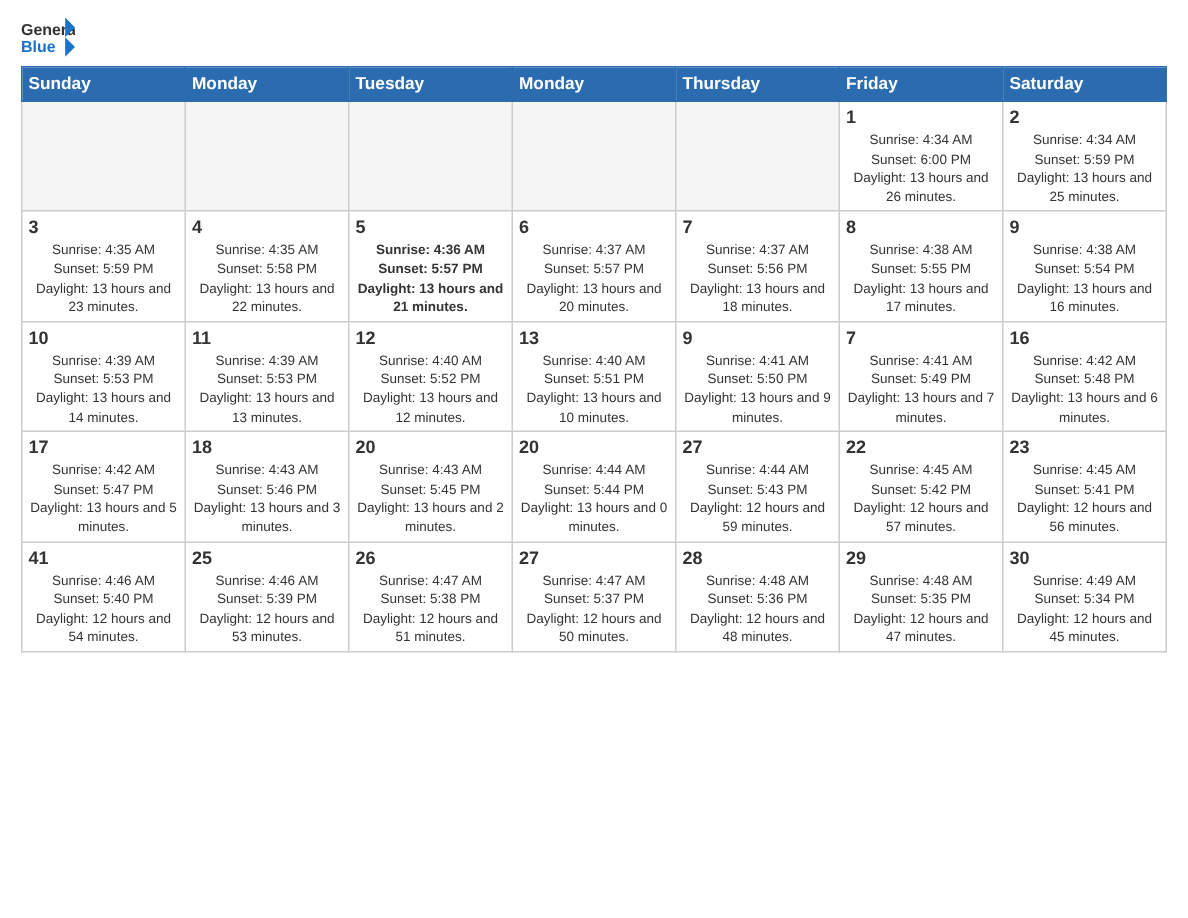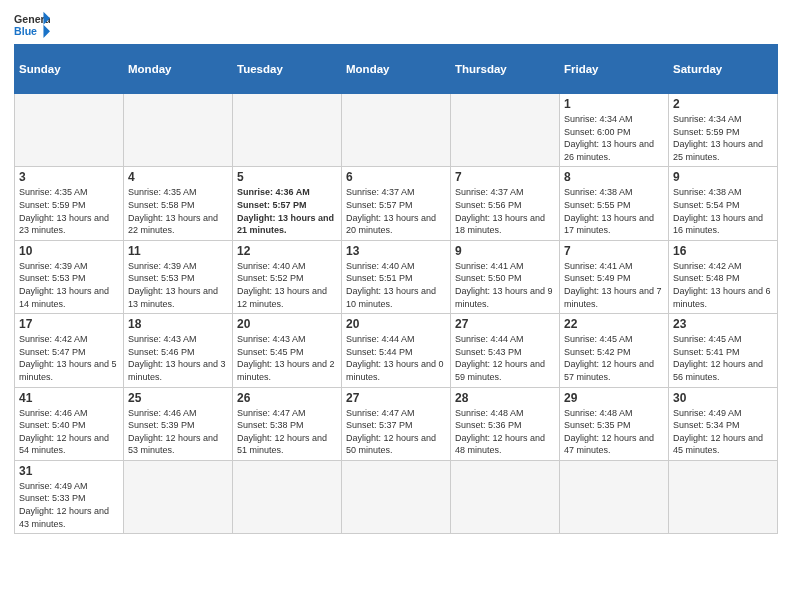--- a/index.html
+++ b/index.html
@@ -45,21 +45,21 @@
     .calendar {
       width: 100%;
       border-collapse: collapse;
       border: 1px solid #ccc;
     }
     .calendar th {
       background: #2b6cb0;
       color: #fff;
       font-size: 11.5px;
       font-weight: bold;
-      padding: 18px 4px;
+      padding: 5px 4px;
       text-align: left;
       border: 1px solid #2b6cb0;
     }
     .calendar td {
       vertical-align: top;
       border: 1px solid #ccc;
       padding: 3px 4px;
       width: calc(100% / 7);
       min-height: 72px;
       height: 72px;
@@ -73,20 +73,21 @@
     .day-num {
       font-size: 12px;
       font-weight: bold;
       display: block;
       margin-bottom: 2px;
     }
     .day-info {
       font-size: 9px;
       line-height: 1.4;
       color: #333;
+      text-align: center;
     }
     tr.week-row td {
       height: 72px;
     }
     tr.last-row td {
       height: 60px;
     }
   </style>
 </head>
 <body>
@@ -307,29 +308,15 @@
 Sunset: 5:35 PM
 Daylight: 12 hours and 47 minutes.</div>
           </td>
           <td>
             <span class="day-num">30</span>
             <div class="day-info" style="white-space: pre-line;">Sunrise: 4:49 AM
 Sunset: 5:34 PM
 Daylight: 12 hours and 45 minutes.</div>
           </td>
         </tr>
-        <tr class="last-row">
-          <td>
-            <span class="day-num">31</span>
-            <div class="day-info" style="white-space: pre-line;">Sunrise: 4:49 AM
-Sunset: 5:33 PM
-Daylight: 12 hours and 43 minutes.</div>
-          </td>
-          <td class="empty"></td>
-          <td class="empty"></td>
-          <td class="empty"></td>
-          <td class="empty"></td>
-          <td class="empty"></td>
-          <td class="empty"></td>
-        </tr>
       </tbody>
   </table>
 </div>
 
 </body></html>

